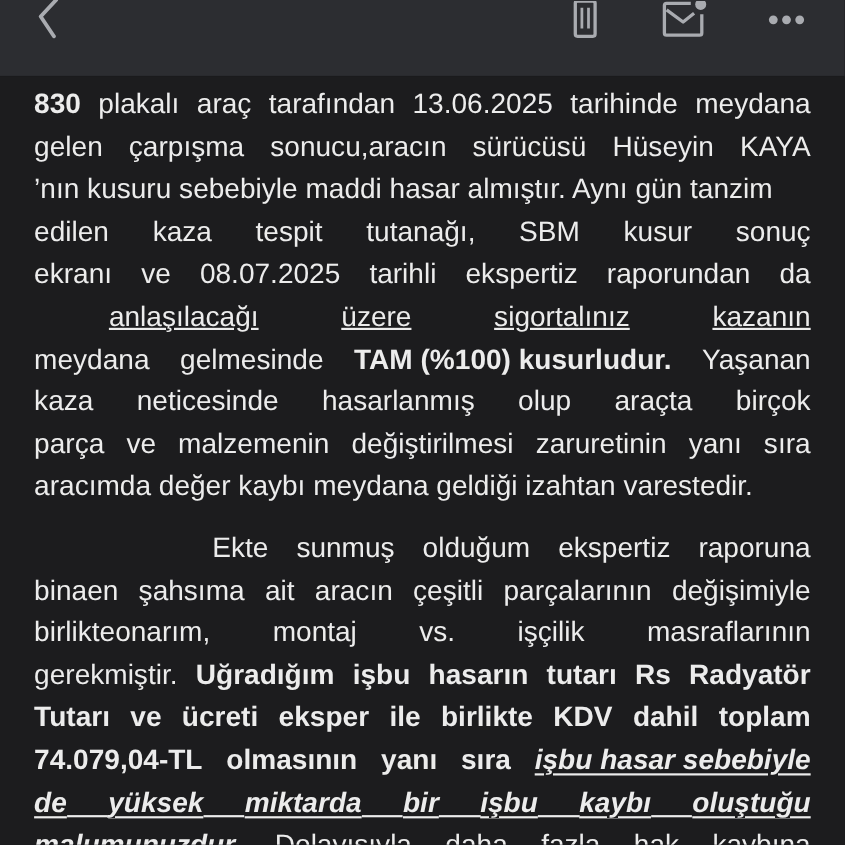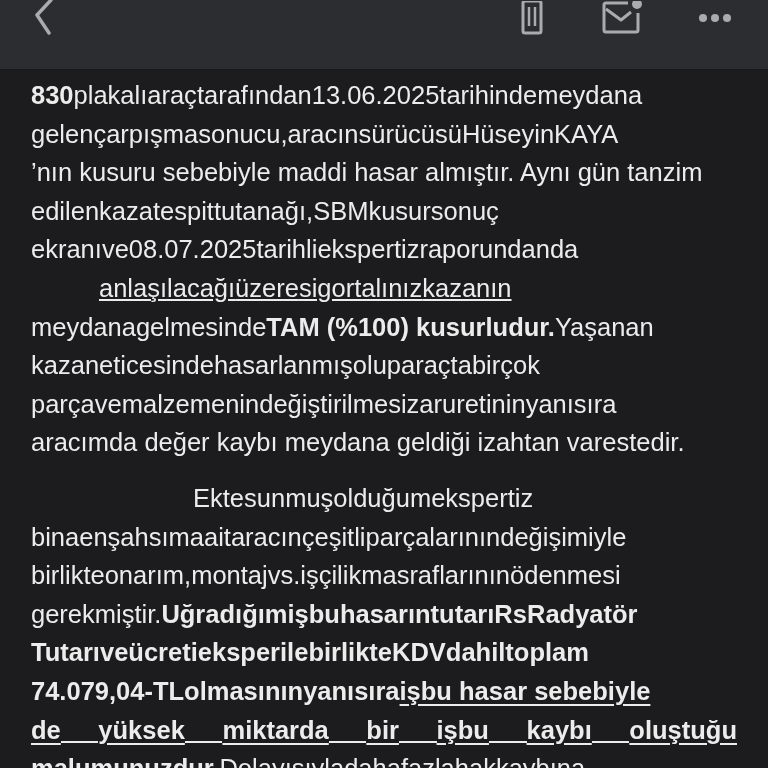--- a/index.html
+++ b/index.html
@@ -31,30 +31,31 @@
   .more-btn { left: 690px; top: 0; width: 50px; height: 36px; }
 
   .content {
     position: absolute; left: 31px; top: 76px;
     width: 706px;
     font-size: 25.5px;
     z-index: 1;
   }
   .line {
     display: flex;
+    justify-content: space-between;
     height: 38.6px;
     line-height: 38.6px;
     white-space: pre;
   }
   .line.left { justify-content: flex-start; }
   .line.indent { padding-left: 68px; text-decoration: underline; }
   .line.indent2 { padding-left: 162px; }
   .para-gap { height: 17px; }
   b { font-weight: bold; }
-  .u { text-decoration: underline; text-underline-offset: 4px; text-decoration-thickness: 2px; }
+  .u { text-decoration: underline; text-underline-offset: 4px; text-decoration-thickness: 2px; font-style: italic; }
   .gap-u { flex: 1; border-bottom: 2px solid #ececec; margin-bottom: 6px; align-self: flex-end; }
 </style>
 </head>
 <body>
 
 <div class="header">
   <div class="hdr-btn back-btn">
     <svg width="26" height="36" viewBox="0 0 26 36">
       <polyline points="20,0 6,15 18,33" fill="none" stroke="#a9abb0" stroke-width="3.5" stroke-linecap="round" stroke-linejoin="round"></polyline>
     </svg>
@@ -158,37 +159,37 @@
   </div>
 
   <div class="para-gap"></div>
 
   <div>
     <div class="line indent2">
       <span>Ekte</span>
       <span>sunmuş</span>
       <span>olduğum</span>
       <span>ekspertiz</span>
+      <span>raporuna</span>
     </div>
     <div class="line">
       <span>binaen</span>
       <span>şahsıma</span>
       <span>ait</span>
       <span>aracın</span>
       <span>çeşitli</span>
       <span>parçalarının</span>
       <span>değişimiyle</span>
     </div>
     <div class="line">
       <span>birlikteonarım,</span>
       <span>montaj</span>
       <span>vs.</span>
       <span>işçilik</span>
       <span>masraflarının</span>
-      <span>ödenmesi</span>
     </div>
     <div class="line">
       <span>gerekmiştir.</span>
       <b>Uğradığım</b>
       <b>işbu</b>
       <b>hasarın</b>
       <b>tutarı</b>
       <b>Rs</b>
       <b>Radyatör</b>
     </div>

